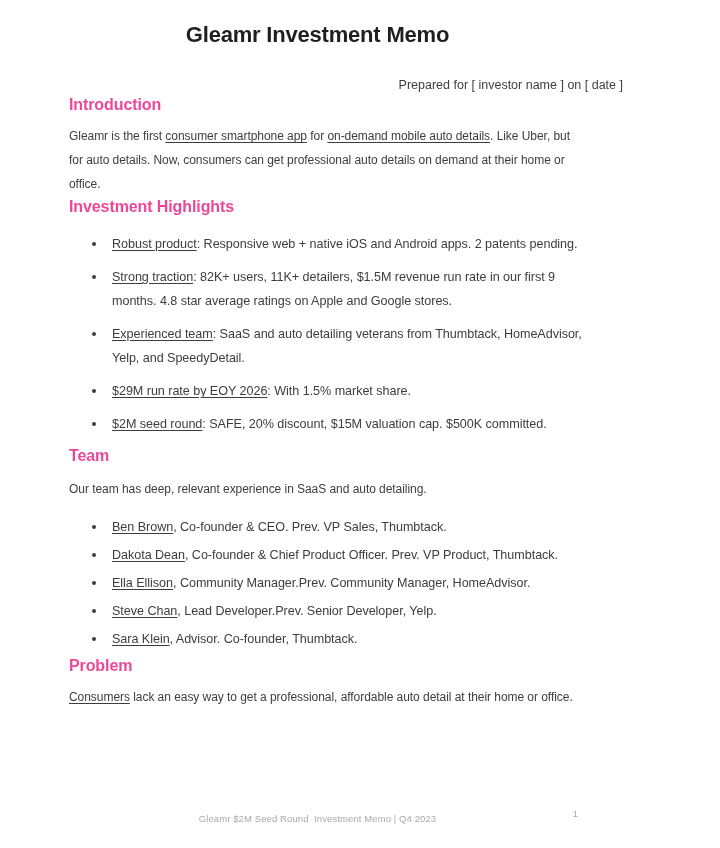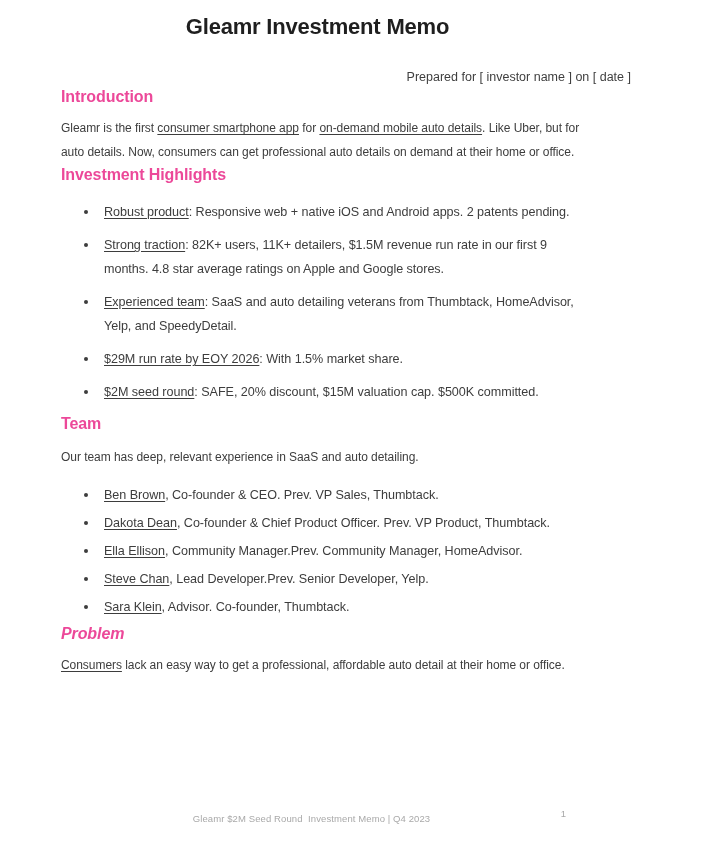--- a/index.html
+++ b/index.html
@@ -12,21 +12,21 @@
     height: 848px;
     font-family: "Liberation Sans", sans-serif;
     color: #3c3c3c;
     overflow: hidden;
     position: relative;
   }
   .page {
     width: 635px;
     height: 848px;
     box-sizing: border-box;
-    padding: 4px;
+    padding: 12px;
     position: relative;
     background: #ffffff;
   }
   .doc-title {
     text-align: center;
     font-size: 22px;
     font-weight: bold;
     color: #1f1f1f;
     letter-spacing: -0.2px;
     margin: 0;
@@ -51,21 +51,21 @@
     font-weight: bold;
     color: #ec4899;
     margin: 0;
     padding: 0;
     line-height: 22px;
     letter-spacing: -0.1px;
   }
   .sec-intro { margin-top: 32px; }
   .sec-highlights { margin-top: 20px; }
   .sec-team { margin-top: 26px; }
-  .sec-problem { margin-top: 27px; font-style: italic; }
+  .sec-problem { margin-top: 27px; }
 
   p.body-text {
     font-size: 12px;
     line-height: 24px;
     color: #3d3d3d;
     margin: 0;
     padding-top: 8px;
     letter-spacing: -0.05px;
   }
   p.team-lead {
@@ -114,21 +114,21 @@
     text-decoration: underline;
     text-underline-offset: 2px;
   }
   .u {
     text-decoration: underline;
     text-underline-offset: 2px;
   }
   .footer {
     position: absolute;
     left: 0;
-    right: 12px;
+    right: 0;
     bottom: 22px;
     padding: 0 57px 0 57px;
     box-sizing: border-box;
     display: flex;
     align-items: baseline;
     justify-content: center;
   }
   .footer-inner {
     position: relative;
     width: 100%;

